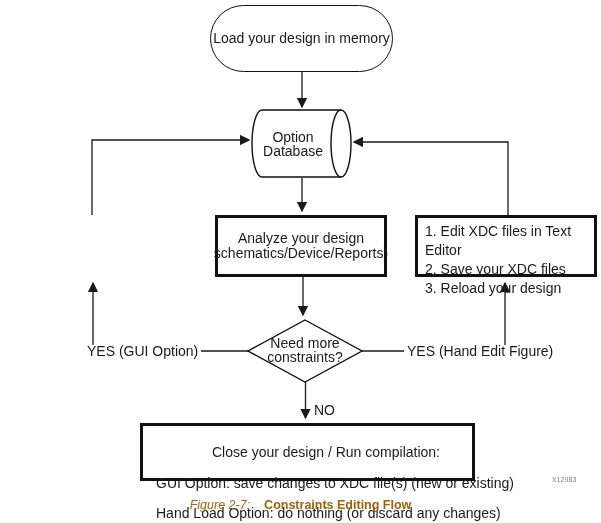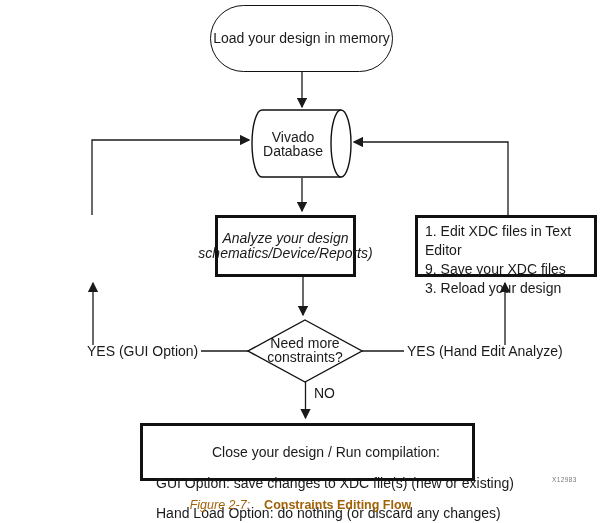--- a/index.html
+++ b/index.html
@@ -7,34 +7,34 @@
         font-family:"Liberation Sans",sans-serif;color:#1a1a1a;overflow:hidden;}
   #wires{position:absolute;left:0;top:0;z-index:1;}
   .node{position:absolute;box-sizing:border-box;background:#fff;z-index:2;
         display:flex;align-items:center;justify-content:center;
         font-size:14px;line-height:15px;text-align:center;white-space:pre-line;}
   .thin{border:1.5px solid #111;}
   .thick{border:3px solid #111;}
   #stadium{left:210px;top:5px;width:183px;height:67px;border-radius:34px;}
   #cyl-label{left:252px;top:110px;width:82px;height:67px;background:transparent;line-height:14px;}
   #left-box{left:6px;top:215px;width:168px;height:62px;}
-  #center-box{left:215px;top:215px;width:141px;height:62px;font-style:italic;}
+  #center-box{left:215px;top:215px;width:172px;height:62px;}
   #right-box{left:415px;top:215px;width:182px;height:62px;
              display:block;text-align:left;padding:4px 0 0 7px;line-height:19px;}
   #diamond-label{left:255px;top:337px;width:100px;background:transparent;
                  display:block;line-height:13.5px;z-index:3;}
   #bottom-box{left:140px;top:423px;width:335px;height:58px;display:block;padding-top:4px;}
   #bottom-box .bline{line-height:15.5px;white-space:nowrap;padding-left:37px;}
   #bottom-box .bl1{text-align:center;}
   #bottom-box .bl2,#bottom-box .bl3{text-align:right;padding-left:13px;}
   .edge-label{position:absolute;z-index:3;background:#fff;padding:0 3px;
               font-size:14px;line-height:12px;white-space:nowrap;}
   #lbl-yes-gui{left:84px;top:345px;}
   #lbl-yes-hand{left:404px;top:345px;}
-  #lbl-no{left:311px;top:387px;background:transparent;}
+  #lbl-no{left:311px;top:404px;background:transparent;}
   #watermark{position:absolute;left:552px;top:476px;font-size:6.5px;color:#7a7a7a;
              letter-spacing:.4px;z-index:3;}
   #caption{position:absolute;left:0;top:498px;width:601px;text-align:center;
            font-size:12.5px;color:#a16207;z-index:3;}
   #caption .fig{font-style:italic;}
   #caption .ttl{font-weight:bold;margin-left:14px;}
 </style>
 </head>
 <body>
 
@@ -60,34 +60,34 @@
       <path d="M262,110 A10,33.5 0 0 0 262,177" fill="#fff" stroke="#111" stroke-width="1.4"></path>
       <path d="M262,110 H341 M262,177 H341" fill="none" stroke="#111" stroke-width="1.4"></path>
       <ellipse cx="341" cy="143.5" rx="10" ry="33.5" fill="#fff" stroke="#111" stroke-width="1.4"></ellipse>
     </g>
 
     <polygon points="305,320 362,351 305,382 248,351" fill="#fff" stroke="#111" stroke-width="1.4"></polygon>
   </svg>
 
   <div id="stadium" class="node thin">Load your design in memory</div>
 
-  <div id="cyl-label" class="node">Vivado
+  <div id="cyl-label" class="node">Option
 Database</div>
 
   <div id="center-box" class="node thick">Analyze your design
 schematics/Device/Reports)</div>
   <div id="right-box" class="node thick">1. Edit XDC files in Text Editor
-9. Save your XDC files
+2. Save your XDC files
 3. Reload your design</div>
 
   <div id="diamond-label" class="node">Need more
 constraints?</div>
 
   <div id="lbl-yes-gui" class="edge-label">YES (GUI Option)</div>
-  <div id="lbl-yes-hand" class="edge-label">YES (Hand Edit Analyze)</div>
+  <div id="lbl-yes-hand" class="edge-label">YES (Hand Edit Figure)</div>
   <div id="lbl-no" class="edge-label">NO</div>
 
   <div id="bottom-box" class="node thick">
     <div class="bline bl1">Close your design / Run compilation:</div>
     <div class="bline bl2">GUI Option: save changes to XDC file(s) (new or existing)</div>
     <div class="bline bl3">Hand Load Option: do nothing (or discard any changes)</div>
   </div>
 
   <div id="watermark">X12983</div>
 

